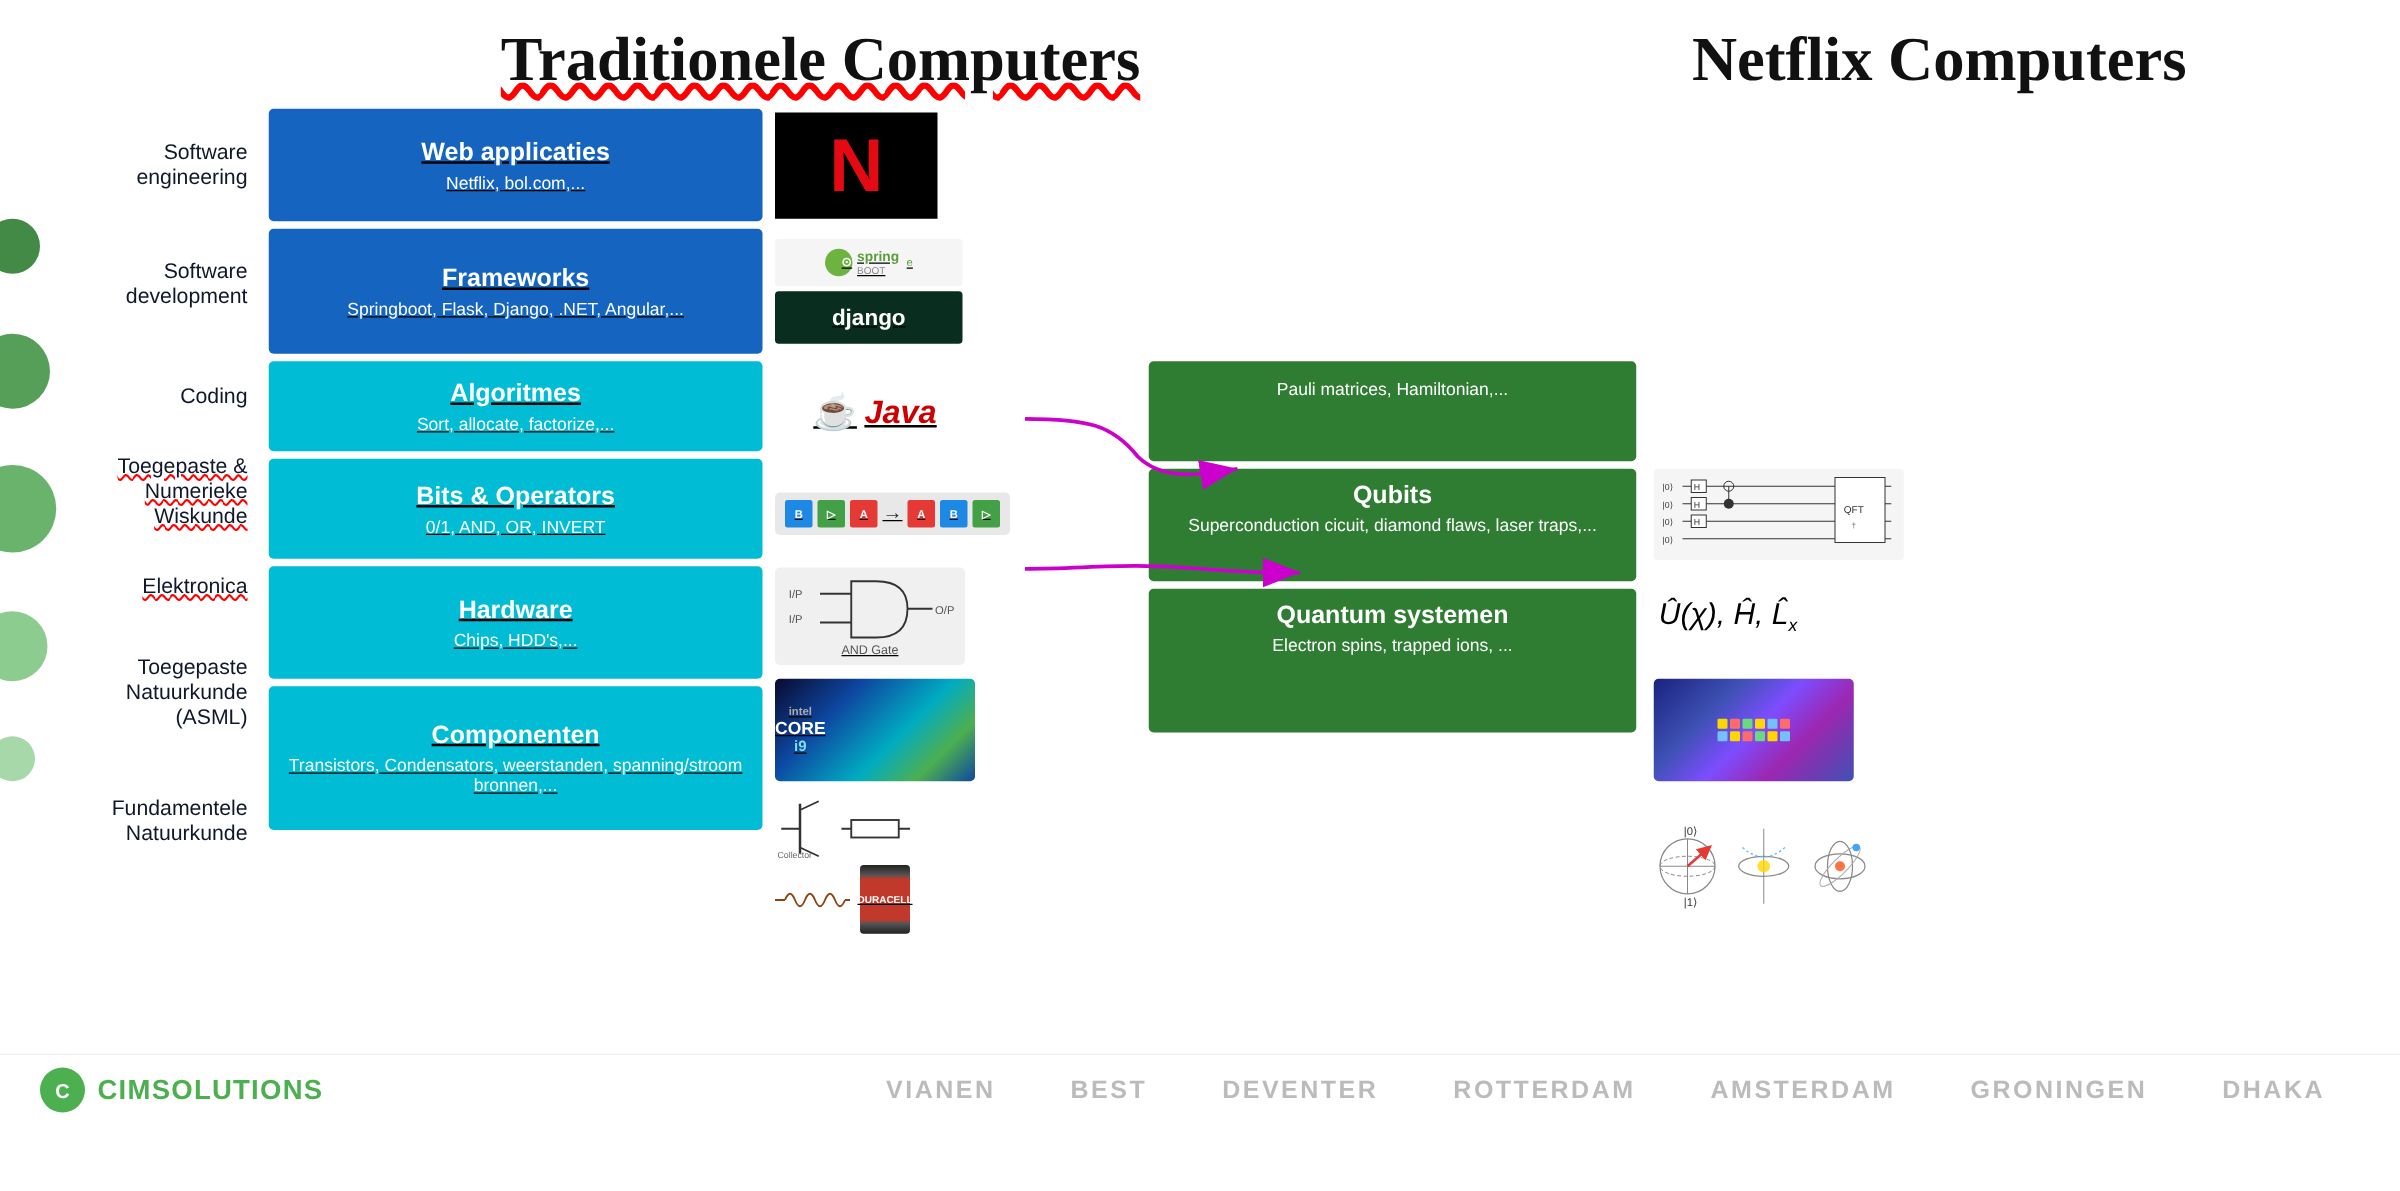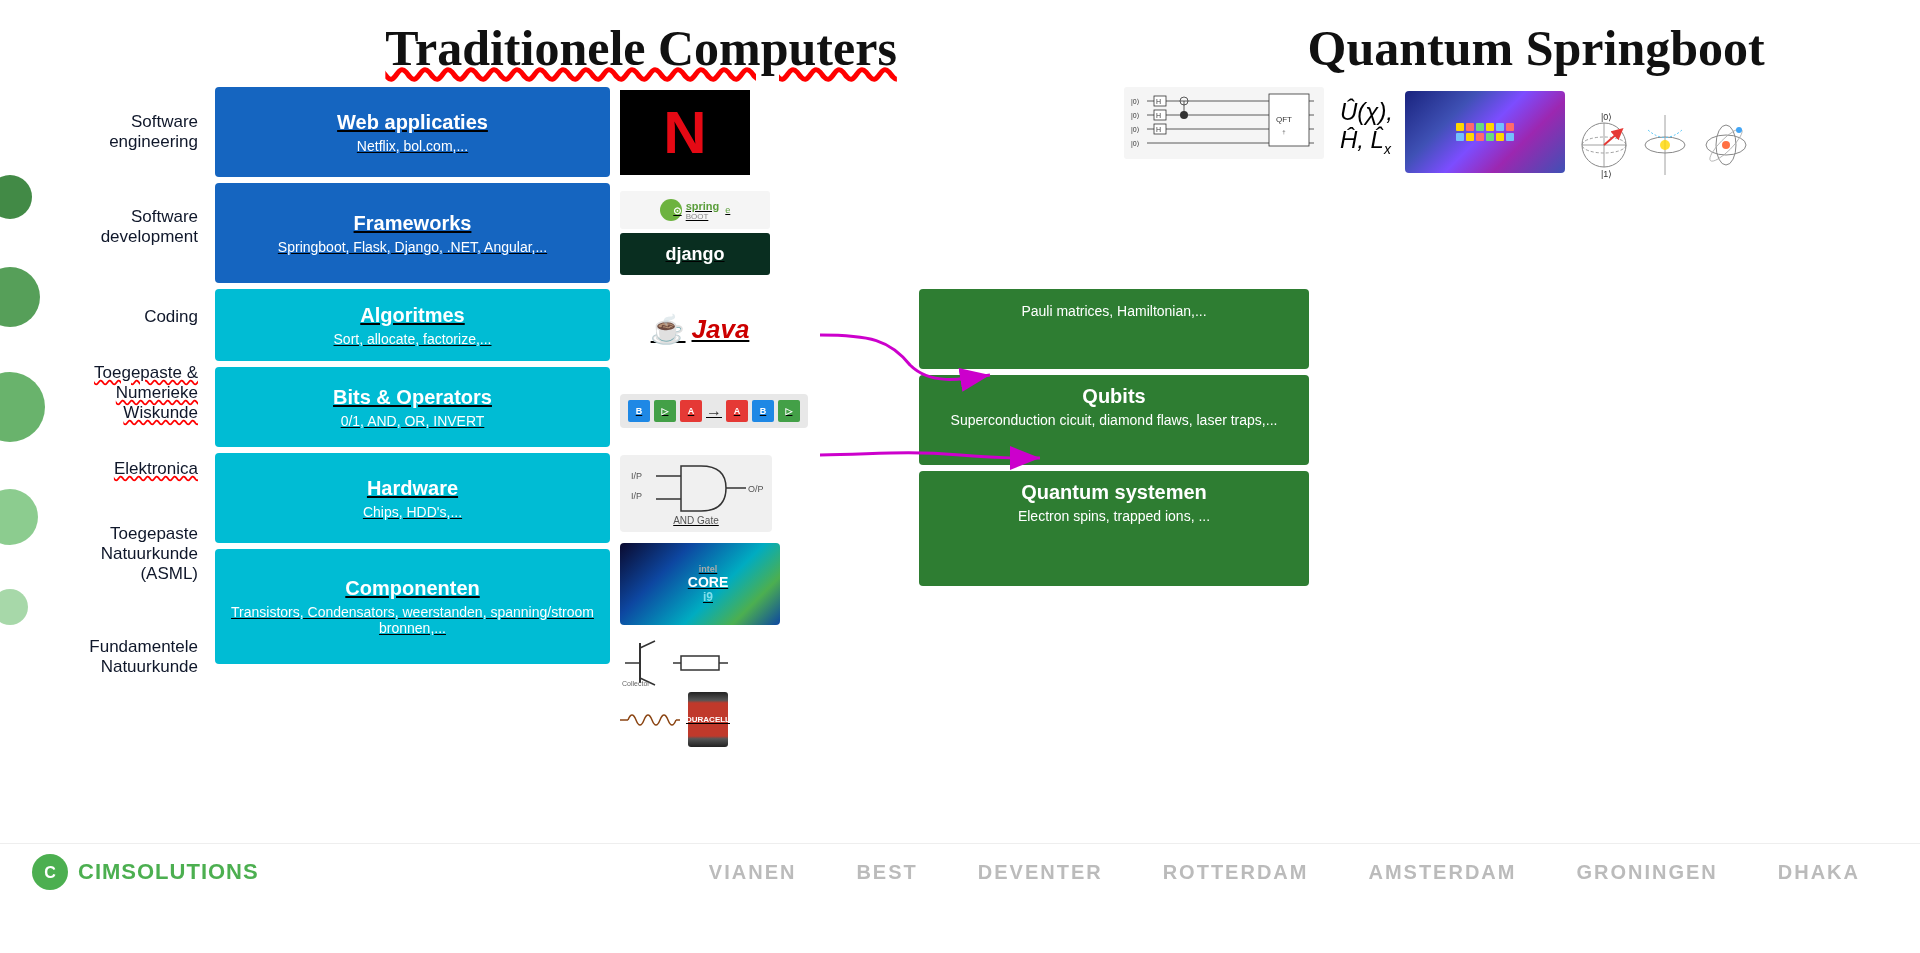--- a/index.html
+++ b/index.html
@@ -236,24 +236,23 @@
       width: 390px;
       display: flex;
       flex-direction: column;
       gap: 6px;
       margin-left: 10px;
     }
 
     .quant-img-col {
       width: 220px;
       display: flex;
-      flex-direction: row;
+      flex-direction: column;
       gap: 6px;
       margin-left: 8px;
-      justify-content: center;
     }
 
     .box-row {
       display: flex;
       align-items: center;
       text-decoration: underline;
     }
 
     .h-web { height: 90px; }
     .h-fw { height: 100px; }
@@ -269,21 +268,21 @@
 <div class="main-container">
 
   <div class="header">
     <div style="margin-left:230px;">
       <h1>
         <span style="font-size:50px; font-weight:bold; font-family:'Times New Roman',serif; text-decoration: underline wavy red; text-decoration-color: red;">Traditionele Computers</span>
       </h1>
     </div>
     <div style="margin-left:100px;">
       <h1>
-        <span style="font-size:50px; font-weight:bold; font-family:'Times New Roman',serif;">Quantum Springboot</span>
+        <span style="font-size:50px; font-weight:bold; font-family:'Times New Roman',serif;">Netflix Computers</span>
       </h1>
     </div>
   </div>
 
   <div class="full-layout">
 
     <div style="position:absolute; left:-20px; top:30px; z-index:1;">
       <svg width="50" height="520" viewBox="0 0 50 520">
         <ellipse cx="10" cy="80" rx="22" ry="22" fill="#2e7d32" opacity="0.9"></ellipse>
         <ellipse cx="10" cy="180" rx="30" ry="30" fill="#388e3c" opacity="0.85"></ellipse>
@@ -412,21 +411,21 @@
 
             <line x1="100" y1="27" x2="120" y2="27" stroke="#333" stroke-width="1.5"></line>
             <text x="122" y="31" font-size="9" fill="#555">O/P</text>
             <text x="55" y="65" font-size="9" fill="#555" text-anchor="middle">AND Gate</text>
           </svg>
           <div style="font-size:10px;color:#555;margin-top:-5px;">AND Gate</div>
         </div>
       </div>
 
       <div class="box-row h-hw" style="align-items:center; padding-left:6px;">
-        <div style="width:160px;height:82px;background:linear-gradient(135deg,#0a0a2e 0%,#0d47a1 30%,#00acc1 60%,#4caf50 80%,#0d47a1 100%); border-radius:4px; display:flex;align-items:center;justify-content:center;padding-left:16px;">
+        <div style="width:160px;height:82px;background:linear-gradient(135deg,#0a0a2e 0%,#0d47a1 30%,#00acc1 60%,#4caf50 80%,#0d47a1 100%); border-radius:4px; display:flex;align-items:center;justify-content:flex-start;">
           <div style="text-align:center;">
             <div style="font-size:9px;color:#aaa;font-weight:bold;">intel</div>
             <div style="font-size:14px;color:white;font-weight:bold;">CORE</div>
             <div style="font-size:12px;color:#80deea;font-weight:bold;">i9</div>
           </div>
         </div>
       </div>
 
       <div class="box-row h-comp" style="align-items:center; padding-left:6px;">
         <div style="display:flex;flex-direction:column;gap:4px;">

